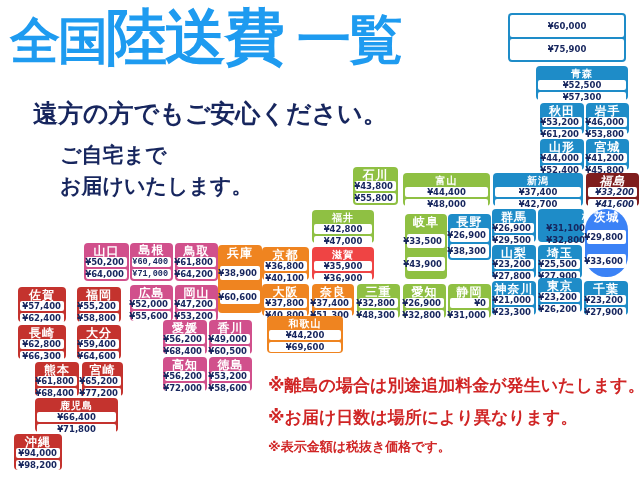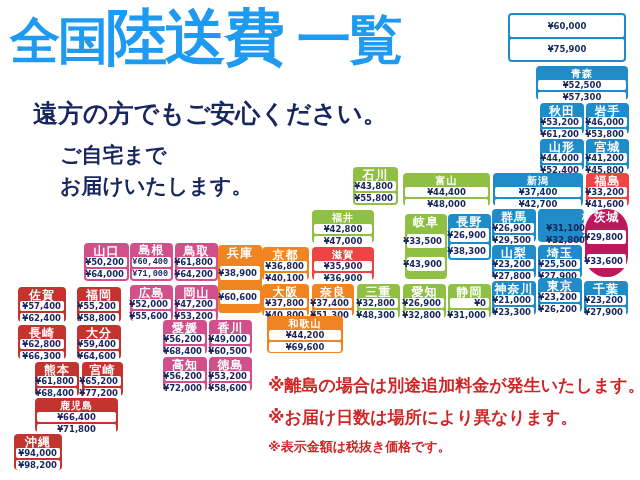--- a/index.html
+++ b/index.html
@@ -144,42 +144,42 @@
           <div class="pref-price">¥45,800</div>
         </div>
       </div>
       <div class="pref-box wide" style="left: 493px; top: 173px; width: 90px; height: 33px; background: rgb(30, 140, 200);">
         <div class="pref-name">新潟</div>
         <div class="pref-values">
           <div class="pref-price">¥37,400</div>
           <div class="pref-price">¥42,700</div>
         </div>
       </div>
-      <div class="pref-box small" style="left: 586px; top: 173px; width: 43px; height: 33px; background: #ef4444;">
+      <div class="pref-box small" style="left: 586px; top: 173px; width: 53px; height: 33px; background: #7f1d1d; font-style: italic;">
         <div class="pref-name">福島</div>
         <div class="pref-values">
           <div class="pref-price">¥33,200</div>
           <div class="pref-price">¥41,600</div>
         </div>
       </div>
       <div class="pref-box small" style="left: 492px; top: 209px; width: 44px; height: 33px; background: rgb(30, 140, 200);">
         <div class="pref-name">群馬</div>
         <div class="pref-values">
           <div class="pref-price">¥26,900</div>
           <div class="pref-price">¥29,500</div>
         </div>
       </div>
       <div class="pref-box small" style="left: 538px; top: 209px; width: 44px; height: 33px; background: rgb(30, 140, 200); padding-left: 44px;">
         <div class="pref-name">栃木</div>
         <div class="pref-values">
           <div class="pref-price">¥31,100</div>
           <div class="pref-price">¥32,800</div>
         </div>
       </div>
-      <div class="pref-box tall" style="left: 585px; top: 209px; width: 43px; height: 68px; background: #be185d; border-radius: 21px;">
+      <div class="pref-box tall" style="left: 585px; top: 209px; width: 43px; height: 68px; background: #3b82f6; border-radius: 21px;">
         <div class="pref-name">茨城</div>
         <div class="pref-values">
           <div class="pref-price">¥29,800</div>
           <div class="pref-price">¥33,600</div>
         </div>
       </div>
       <div class="pref-box small" style="left: 492px; top: 245px; width: 44px; height: 33px; background: rgb(30, 140, 200);">
         <div class="pref-name">山梨</div>
         <div class="pref-values">
           <div class="pref-price">¥23,200</div>

